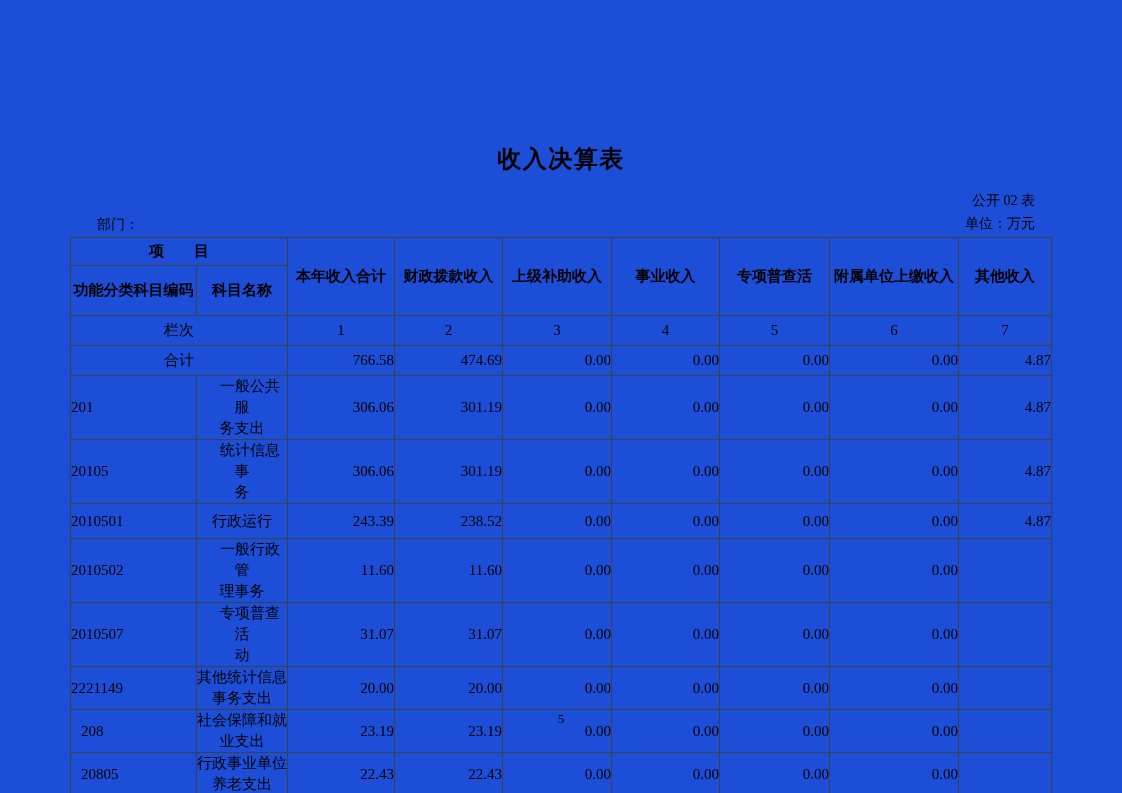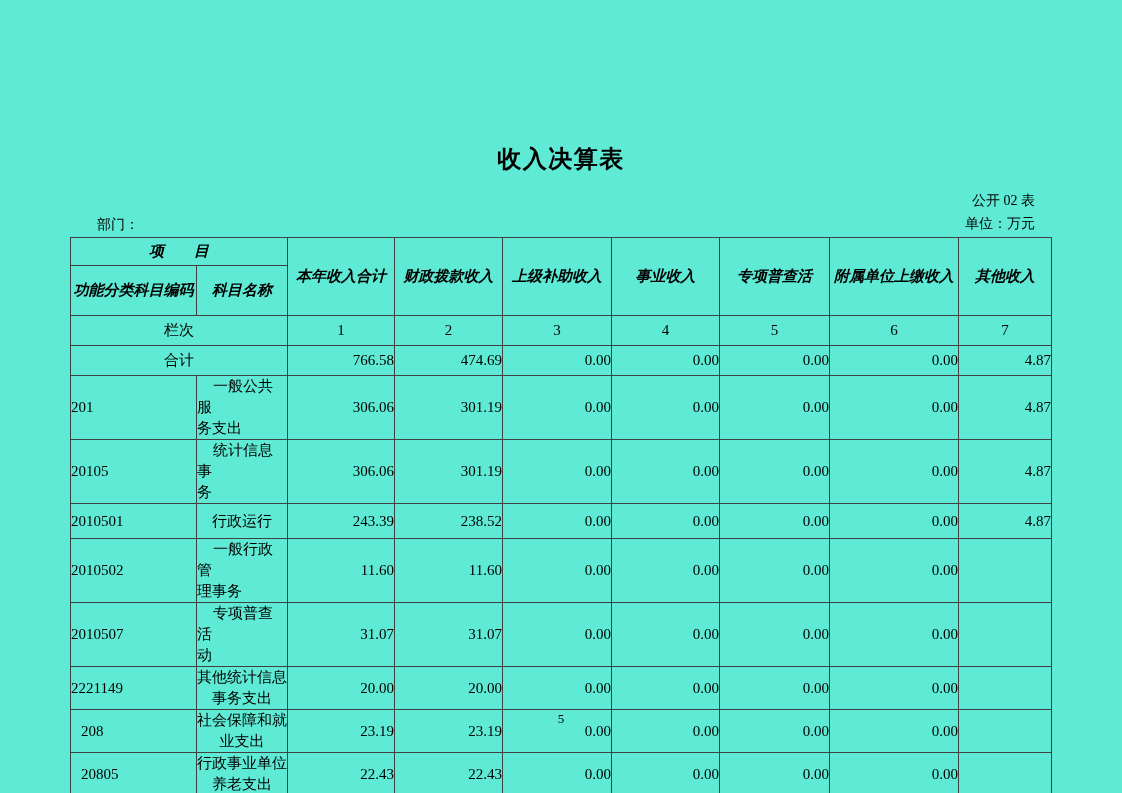--- a/index.html
+++ b/index.html
@@ -1,19 +1,19 @@
 <!DOCTYPE html>
 <html><head>
 <meta charset="utf-8">
 <style>
   html,body{margin:0;padding:0;background:#ffffff;}
   .page{
     position:relative;
     width:1122px;height:793px;
-    background:#5eead4;
+    background:#1d4ed8;
     font-family:"Liberation Serif","DejaVu Serif",serif;
     color:#000;
     overflow:hidden;
   }
   .doc-title{
     position:absolute;top:143px;left:0;right:0;
     text-align:center;
     font-family:"Liberation Sans","DejaVu Sans",sans-serif;
     font-size:24px;font-weight:bold;letter-spacing:1.5px;
   }
@@ -37,32 +37,31 @@
     vertical-align:middle;
     font-size:15px;
     padding:0;
     overflow:hidden;
   }
   td.hdr{
     font-weight:bold;
     text-align:center;
     font-size:14px;
     white-space:nowrap;
-    font-style:italic;
   }
   td.center{text-align:center;}
   td.num{text-align:right;padding-right:4px;}
   td.code{text-align:left;padding-left:18px;}
   td.code.flush{padding-left:10px;}
   td.name{
     font-size:14px;line-height:1.4;
     white-space:pre-wrap;
     padding:1px 2px;
   }
-  td.name.indent{text-align:left;text-indent:16px;margin-top:41px;}
+  td.name.indent{text-align:center;text-indent:16px;margin-top:41px;}
   td.name.ctr{text-align:center;}
   .page-num{
     position:absolute;top:711px;left:0;right:0;
     text-align:center;font-size:13px;
   }
 </style>
 </head>
 <body>
 
 <div class="page">

